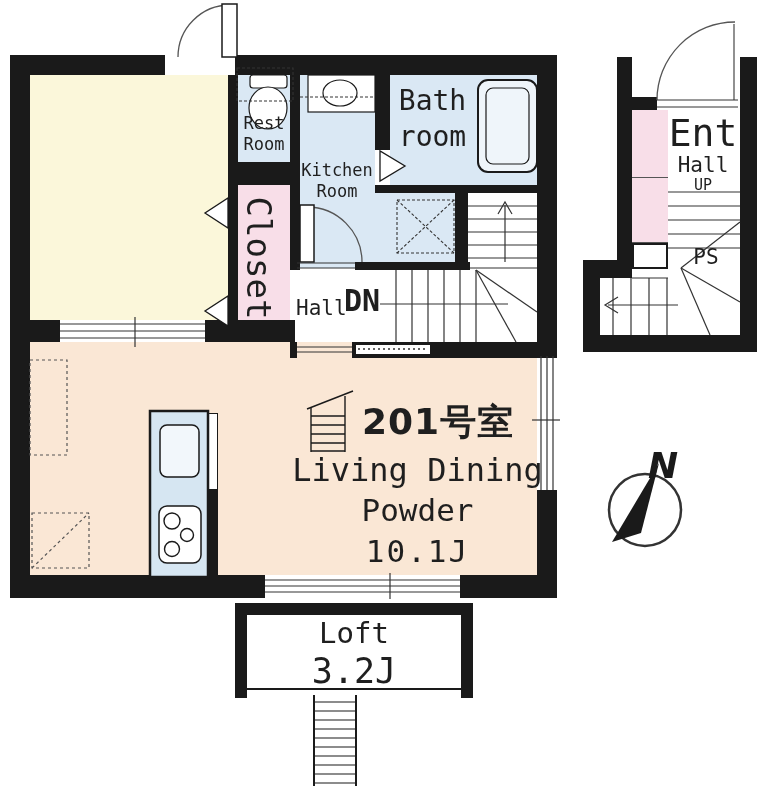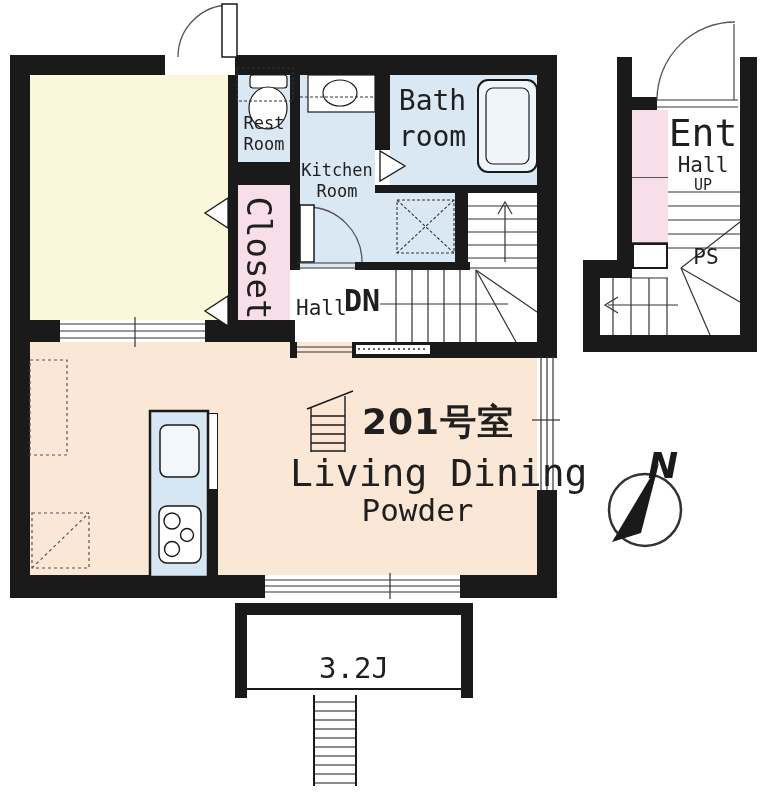--- a/index.html
+++ b/index.html
@@ -254,23 +254,25 @@
   <div class="lbl ctr" style="left:390px;top:84px;width:85px;font-size:28px;">Bath</div>
   <div class="lbl ctr" style="left:390px;top:120px;width:85px;font-size:28px;">room</div>
 
   <div class="lbl ctr" style="left:184px;top:238px;width:150px;font-size:34px;transform:rotate(90deg);">Closet</div>
 
   <div class="lbl" style="left:296px;top:296px;font-size:21px;">Hall</div>
   <div class="lbl" style="left:344px;top:283px;font-size:30px;font-weight:bold;">DN</div>
 
   <div class="lbl jp" style="left:362px;top:398px;font-size:36px;letter-spacing:1px;">201号室</div>
 
-  <div class="lbl ctr" style="left:290px;top:451px;width:255px;font-size:38px;text-align:center;">Living Dining</div>
+  <div class="lbl ctr" style="left:290px;top:451px;width:255px;font-size:32px;text-align:center;">Living Dining</div>
   <div class="lbl ctr" style="left:290px;top:492px;width:255px;font-size:31px;">Powder</div>
-
-  <div class="lbl ctr" style="left:247px;top:651px;width:214px;font-size:29px;">3.2J</div>
+  <div class="lbl ctr" style="left:290px;top:533px;width:255px;font-size:31px;letter-spacing:2px;">10.1J</div>
+
+  <div class="lbl ctr" style="left:247px;top:616px;width:214px;font-size:29px;">Loft</div>
+  <div class="lbl ctr" style="left:247px;top:651px;width:214px;font-size:35px;">3.2J</div>
 
   <div class="lbl ctr" style="left:666px;top:111px;width:74px;font-size:38px;">Ent</div>
   <div class="lbl ctr" style="left:666px;top:153px;width:74px;font-size:21px;">Hall</div>
   <div class="lbl ctr" style="left:666px;top:176px;width:74px;font-size:15px;text-align:center;">UP</div>
   <div class="lbl ctr" style="left:656px;top:245px;width:36px;font-size:21px;margin-left:32px;">PS</div>
 
 </div>
 
 </body></html>

